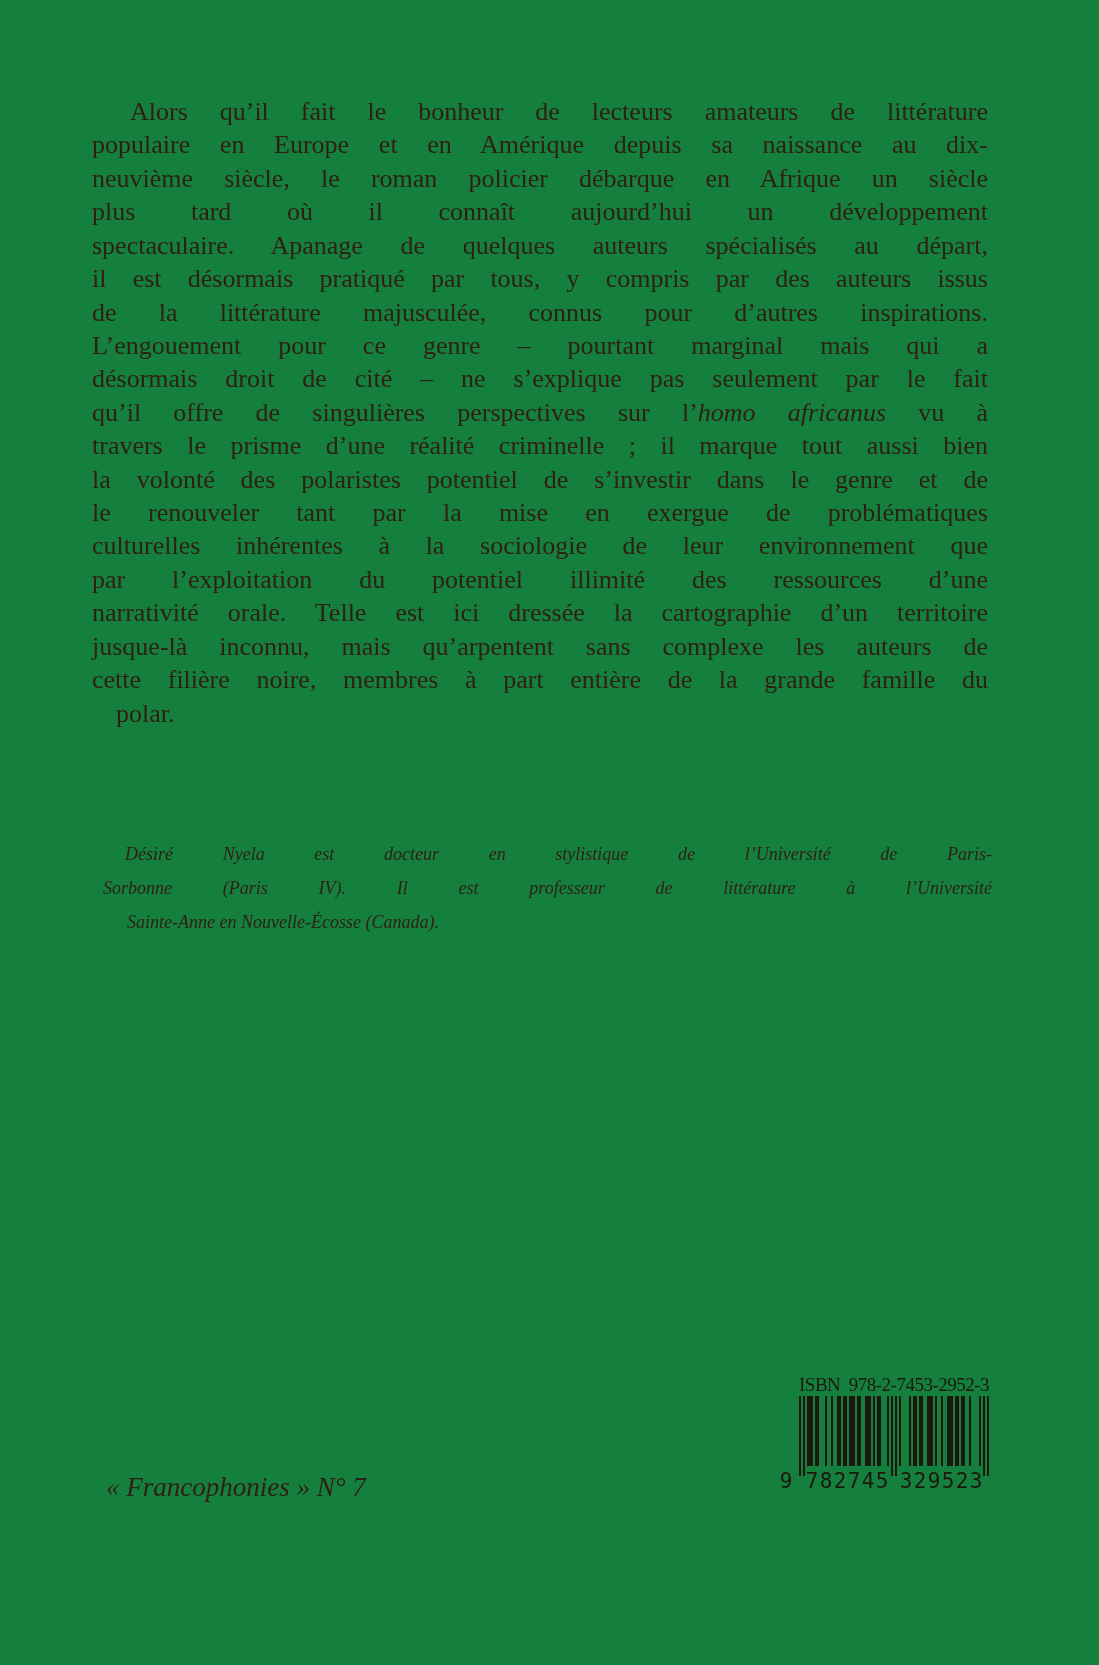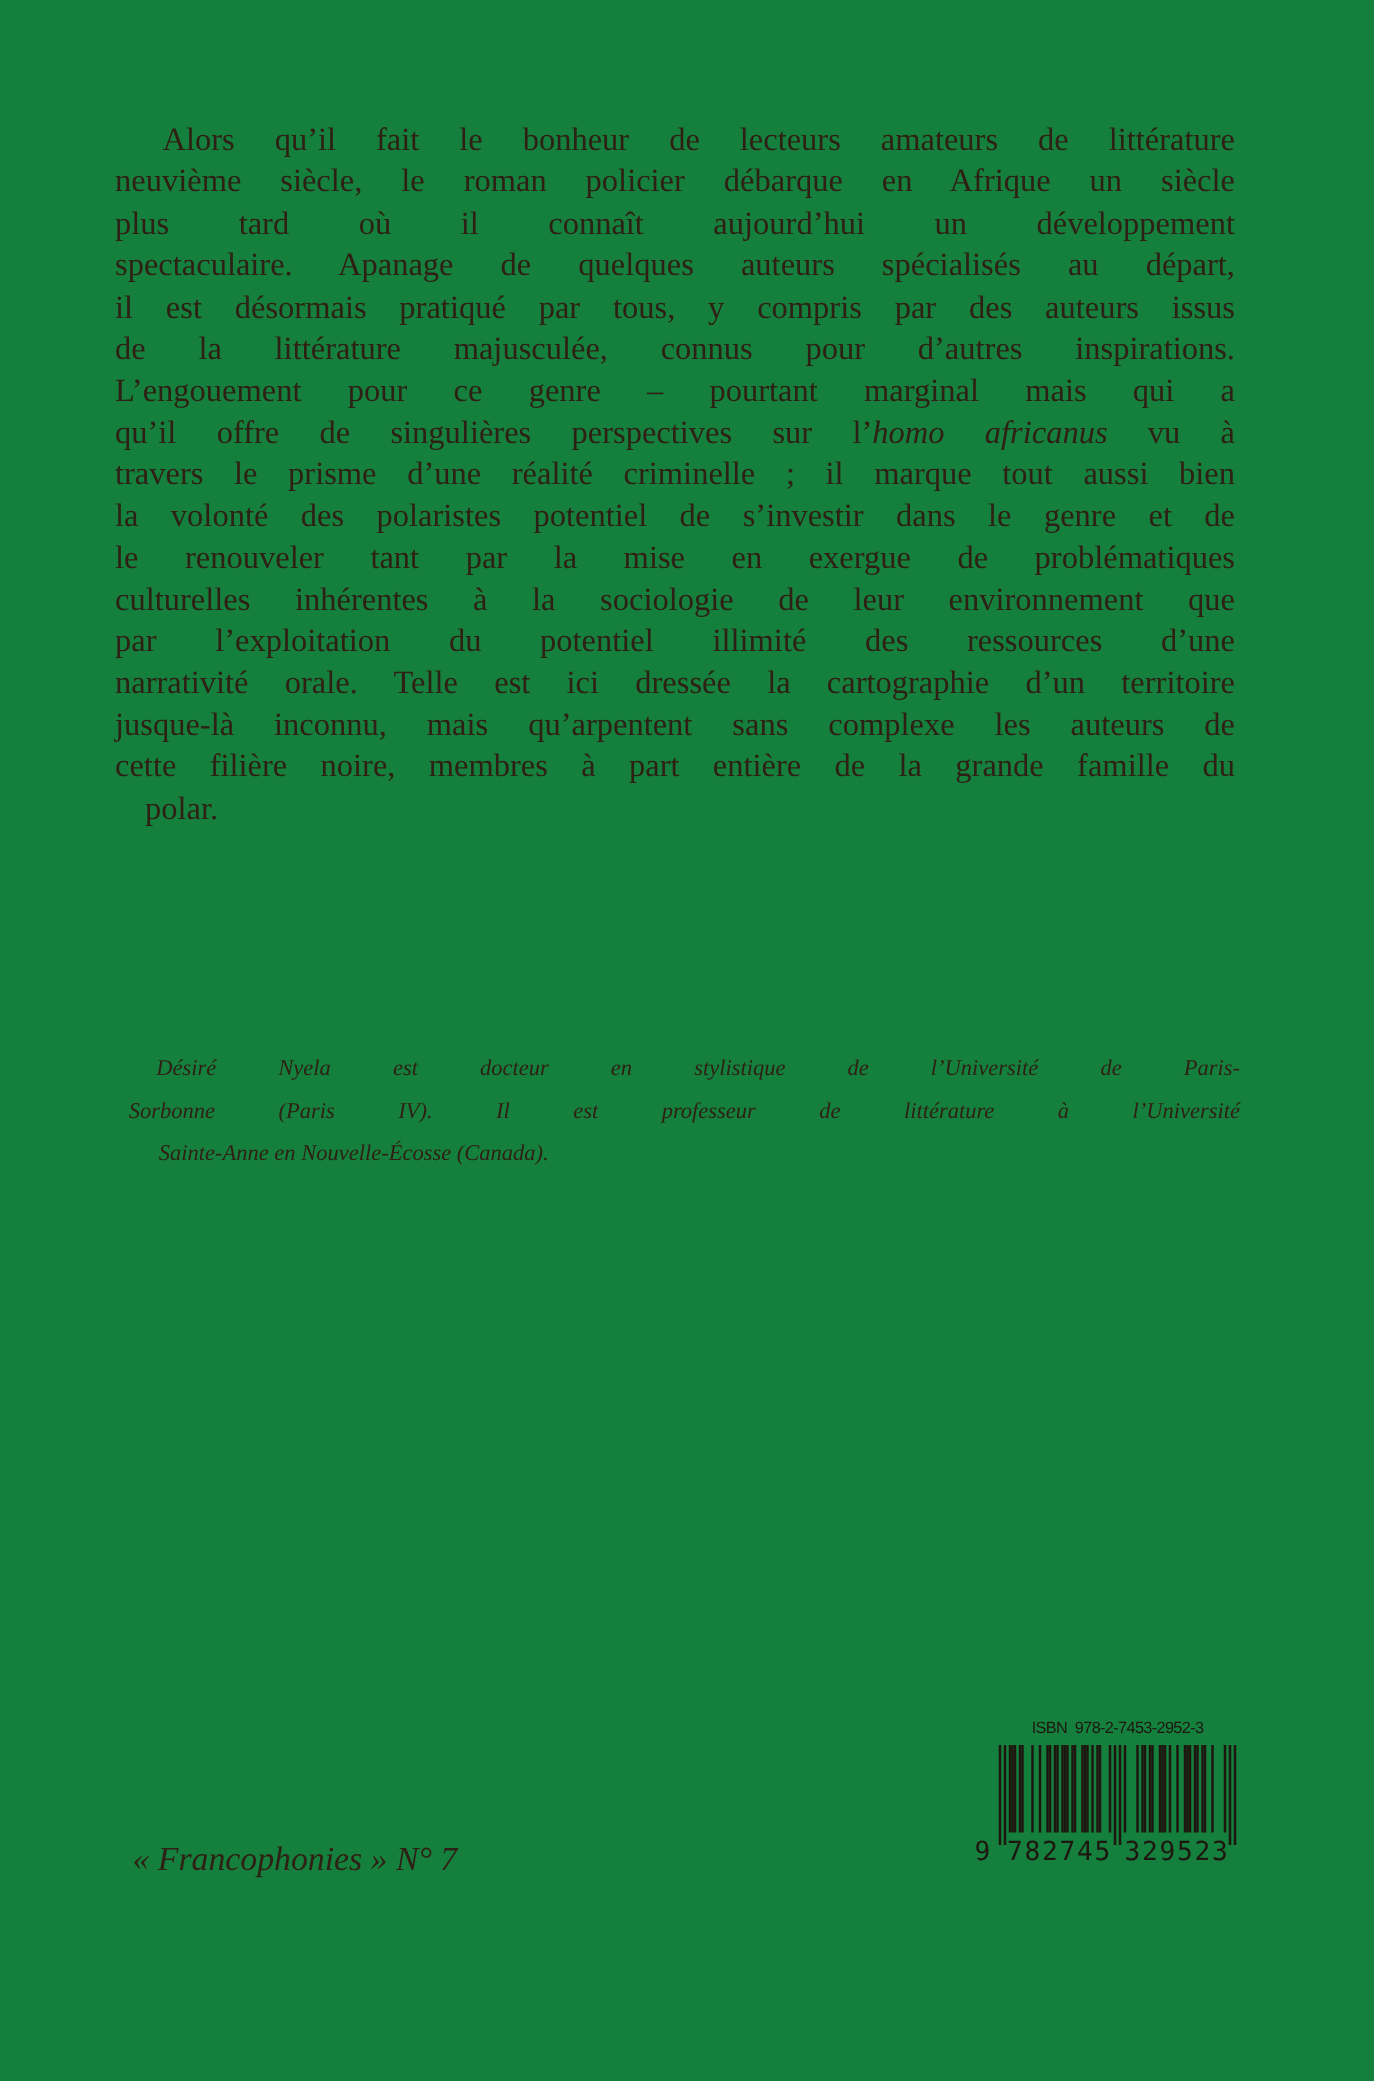--- a/index.html
+++ b/index.html
@@ -53,22 +53,22 @@
     top: 1374px;
     width: 218px;
     height: 126px;
     color: #1d1710;
   }
   #isbn-label {
     position: absolute;
     left: 24px;
     top: 0;
     width: 190px;
-    font-family: Liberation Sans, sans-serif;
-    font-size: 13px;
+    font-family: Liberation Serif, serif;
+    font-size: 19px;
     letter-spacing: -0.5px;
     text-align: center;
     white-space: pre;
   }
   #barcode-svg {
     position: absolute;
     left: 0;
     top: 22px;
   }
   #barcode-svg text {
@@ -86,26 +86,28 @@
     font-style: italic;
   }
 </style>
 </head>
 <body>
 
 <div id="cover">
 
   <div id="synopsis">
       <div class="tline" style="padding-left: 38px;"><span>Alors qu’il fait le bonheur de lecteurs amateurs de littérature</span></div>
+      <div class="tline"><span>populaire en Europe et en Amérique depuis sa naissance au dix-</span></div>
       <div class="tline"><span>neuvième siècle, le roman policier débarque en Afrique un siècle</span></div>
       <div class="tline"><span>plus tard où il connaît aujourd’hui un développement</span></div>
       <div class="tline"><span>spectaculaire. Apanage de quelques auteurs spécialisés au départ,</span></div>
       <div class="tline"><span>il est désormais pratiqué par tous, y compris par des auteurs issus</span></div>
       <div class="tline"><span>de la littérature majusculée, connus pour d’autres inspirations.</span></div>
       <div class="tline"><span>L’engouement pour ce genre – pourtant marginal mais qui a</span></div>
+      <div class="tline"><span>désormais droit de cité – ne s’explique pas seulement par le fait</span></div>
       <div class="tline"><span>qu’il offre de singulières perspectives sur l’</span><span class="it">homo africanus</span><span> vu à</span></div>
       <div class="tline"><span>travers le prisme d’une réalité criminelle ; il marque tout aussi bien</span></div>
       <div class="tline"><span>la volonté des polaristes potentiel de s’investir dans le genre et de</span></div>
       <div class="tline"><span>le renouveler tant par la mise en exergue de problématiques</span></div>
       <div class="tline"><span>culturelles inhérentes à la sociologie de leur environnement que</span></div>
       <div class="tline"><span>par l’exploitation du potentiel illimité des ressources d’une</span></div>
       <div class="tline"><span>narrativité orale. Telle est ici dressée la cartographie d’un territoire</span></div>
       <div class="tline"><span>jusque-là inconnu, mais qu’arpentent sans complexe les auteurs de</span></div>
       <div class="tline"><span>cette filière noire, membres à part entière de la grande famille du</span></div>
       <div class="tline last"><span>polar.</span></div>

